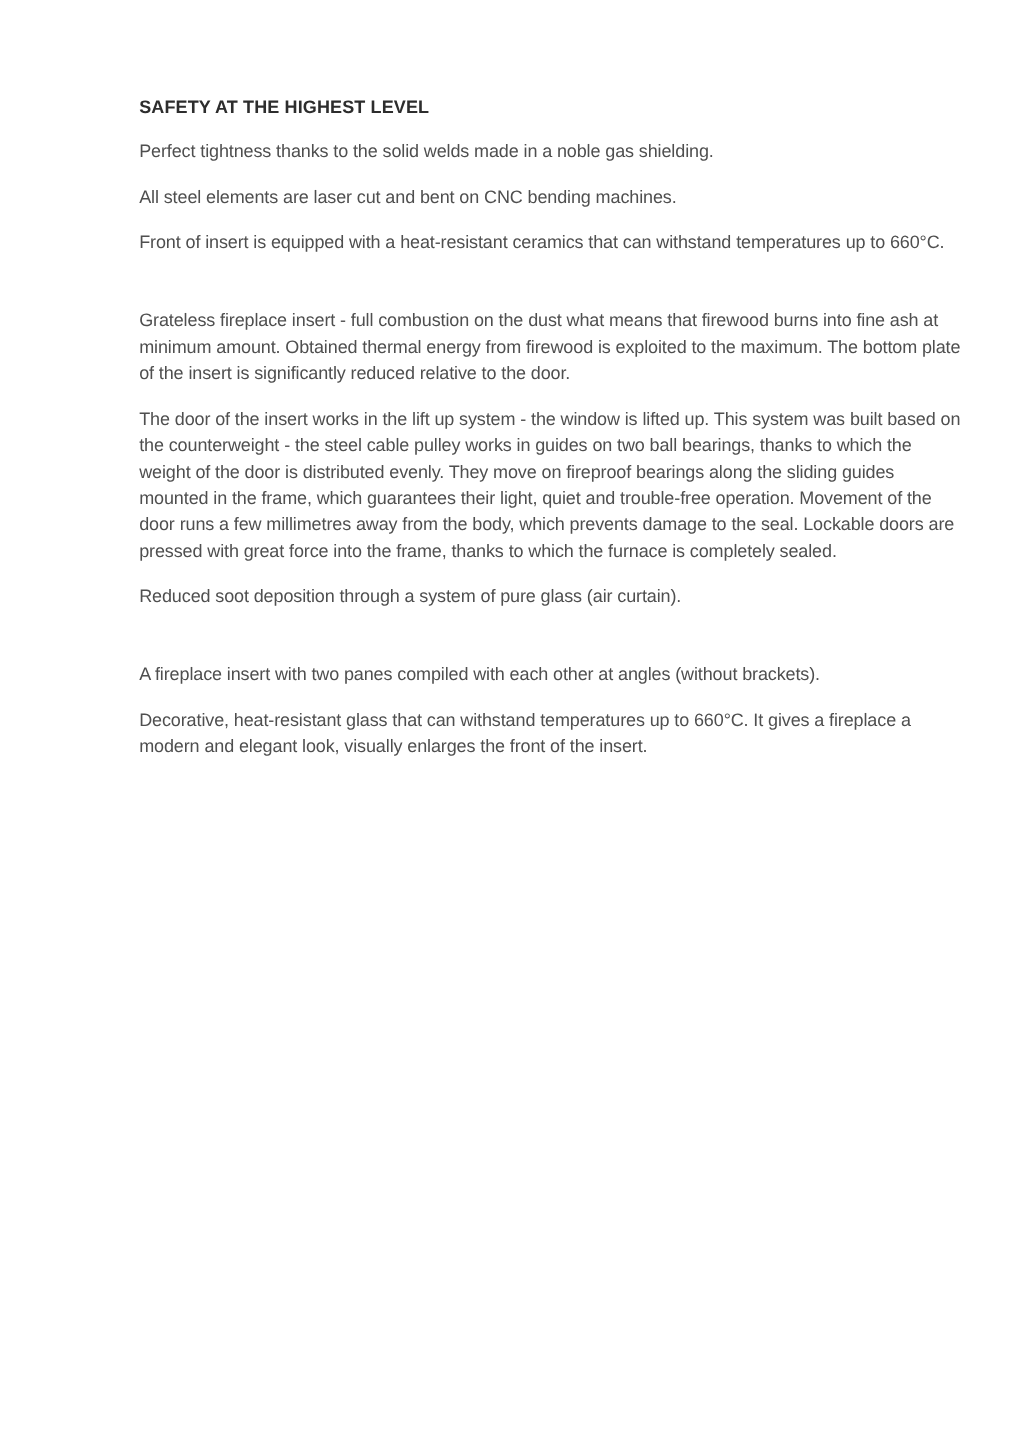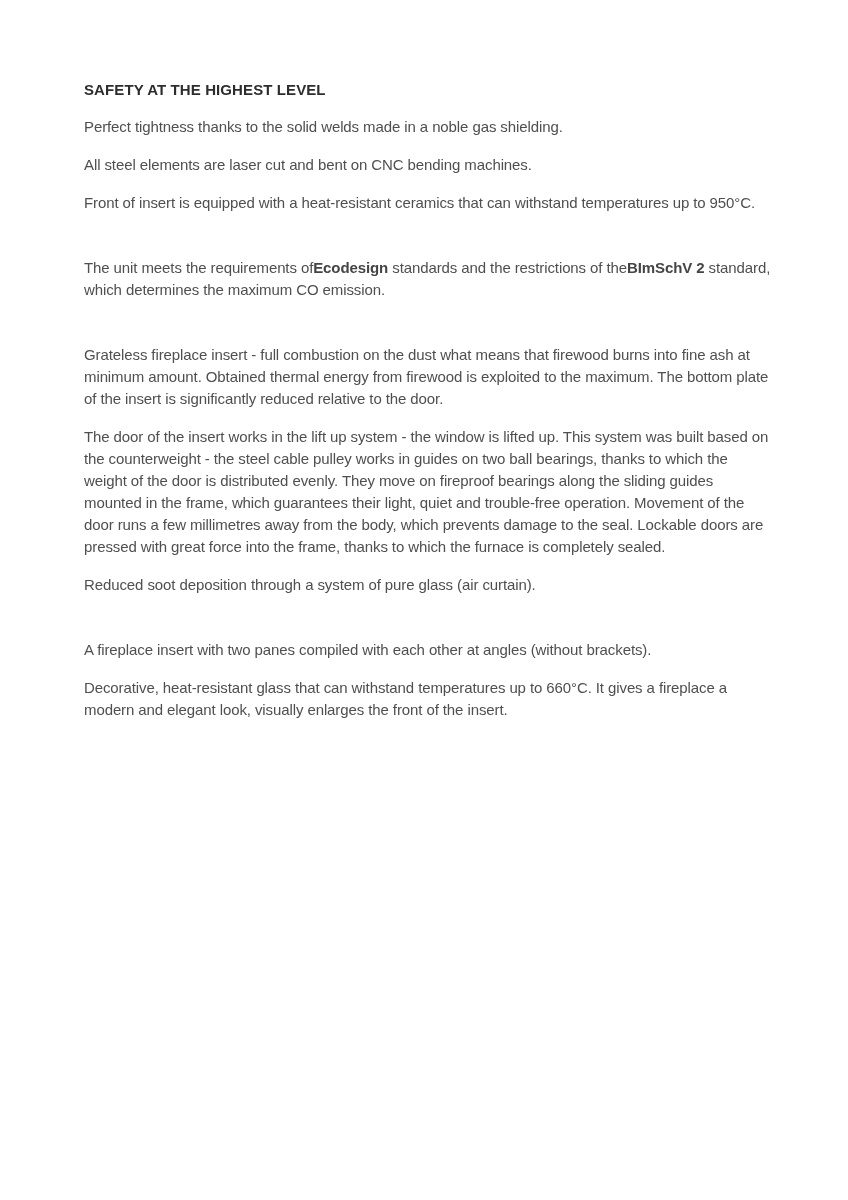--- a/index.html
+++ b/index.html
@@ -6,21 +6,21 @@
     margin: 0;
     padding: 0;
     background: #ffffff;
   }
   .page {
     position: relative;
     width: 848px;
     height: 1200px;
     background: #ffffff;
     box-sizing: border-box;
-    padding: 80px 79px 0 84px;
+    padding: 80px 79px 0 116px;
     font-family: "Liberation Sans", sans-serif;
     overflow: hidden;
   }
   .content {
     width: 688px;
   }
   section {
     margin: 0 0 43px 0;
   }
   h3 {
@@ -50,25 +50,24 @@
 </head>
 <body>
 
 <div class="page">
   <div class="content">
 
     <section>
       <h3>SAFETY AT THE HIGHEST LEVEL</h3>
       <p>Perfect tightness thanks to the solid welds made in a noble gas shielding.</p>
       <p>All steel elements are laser cut and bent on CNC bending machines.</p>
-      <p>Front of insert is equipped with a heat-resistant ceramics that can withstand temperatures up to 950°C.</p>
+      <p>Front of insert is equipped with a heat-resistant ceramics that can withstand temperatures up to 660°C.</p>
     </section>
 
     <section>
-      <p><span>The unit meets the requirements of</span><strong>Ecodesign</strong><span> standards and the restrictions of the</span><strong>BImSchV 2</strong><span> standard, which determines the maximum CO emission.</span></p>
     </section>
 
     <section>
       <p>Grateless fireplace insert - full combustion on the dust what means that firewood burns into fine ash at minimum amount. Obtained thermal energy from firewood is exploited to the maximum. The bottom plate of the insert is significantly reduced relative to the door.</p>
       <p>The door of the insert works in the lift up system - the window is lifted up. This system was built based on the counterweight - the steel cable pulley works in guides on two ball bearings, thanks to which the weight of the door is distributed evenly. They move on fireproof bearings along the sliding guides mounted in the frame, which guarantees their light, quiet and trouble-free operation. Movement of the door runs a few millimetres away from the body, which prevents damage to the seal. Lockable doors are pressed with great force into the frame, thanks to which the furnace is completely sealed.</p>
       <p>Reduced soot deposition through a system of pure glass (air curtain).</p>
     </section>
 
     <section>
       <p>A fireplace insert with two panes compiled with each other at angles (without brackets).</p>

